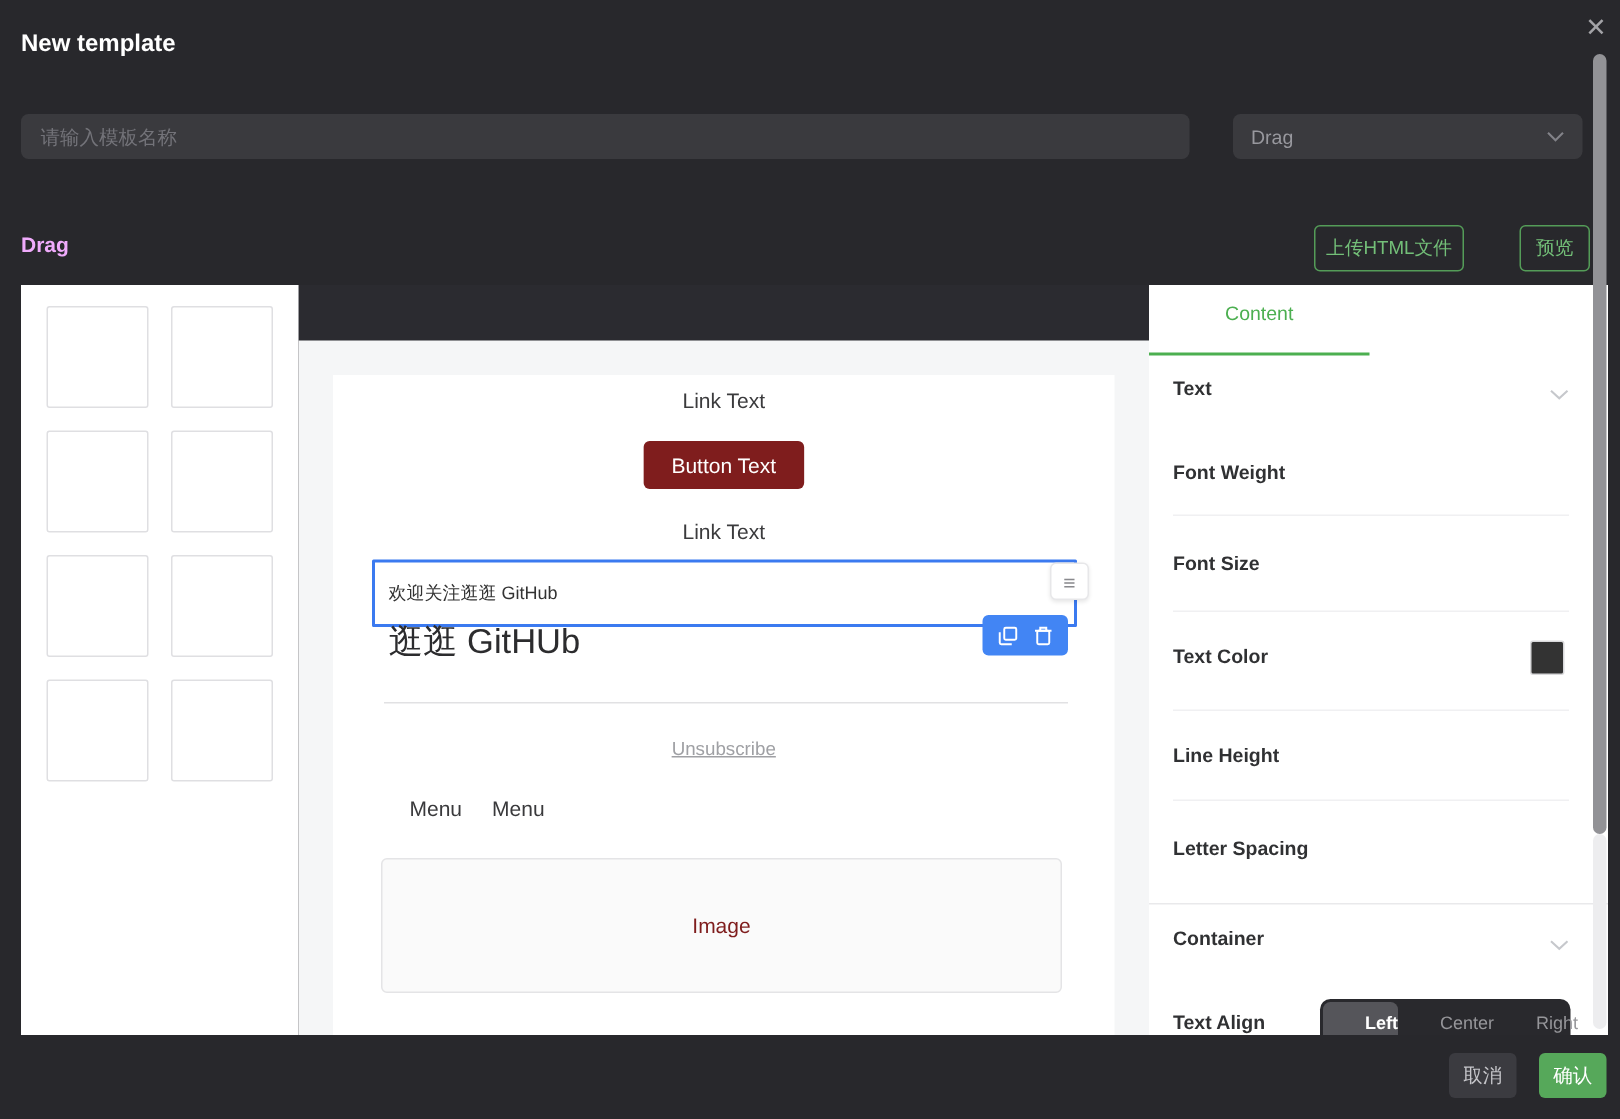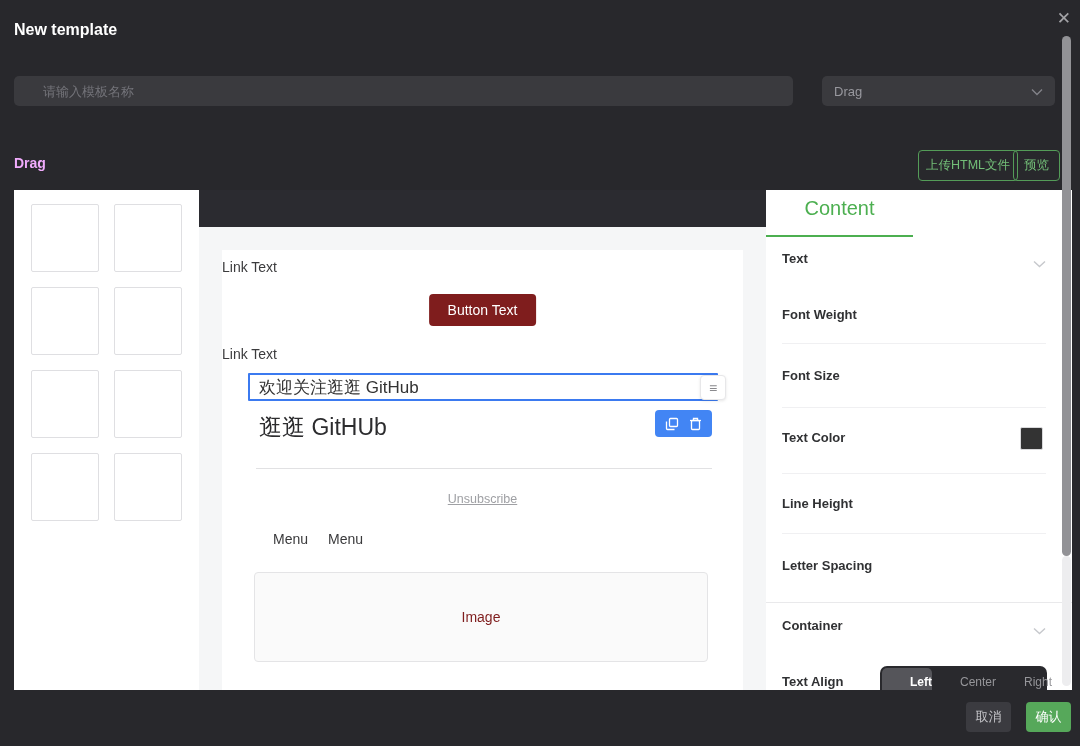--- a/index.html
+++ b/index.html
@@ -17,63 +17,63 @@
 
   .dark-label { position:absolute; color:#f0abfc; font-size:14px; font-weight:bold;margin-top:29px; }
   #name-label { left:14px;  top:52px; }
   #type-label { left:822px; top:52px; }
   #drag-label { left:14px;  top:126px; }
 
   .dark-field {
     position:absolute; top:76px; height:30px;
     background:#3a3a3e; border:none; border-radius:5px;
   }
-  #name-input { left:14px; width:779px; color:#c9c9cd; font-size:13px; padding:0 29px; outline:none; }
+  #name-input { left:14px; width:779px; color:#c9c9cd; font-size:13px; padding:0 13px; outline:none; }
   #name-input::placeholder { color:#737379; }
   #type-select {
     left:822px; width:233px; display:flex; align-items:center;
     justify-content:space-between; padding:0 12px; cursor:pointer;
   }
   #type-select .select-value { color:#98989e; font-size:13px; }
 
   .outline-btn {
     position:absolute; top:150px; height:31px;
     background:transparent; border:1px solid #549c58; border-radius:4px;
     color:#73bf78; font-size:12.5px;
     display:flex; align-items:center; justify-content:center; cursor:pointer;
   }
-  #upload-btn  { left:918px;  width:100px; }
+  #upload-btn  { left:876px;  width:100px; }
   #preview-btn { left:1013px; width:47px; }
 
   
   #left-panel { position:absolute; left:14px; top:190px; width:185px; height:500px; background:#ffffff; }
   .comp-box {
     position:absolute; width:68px; height:68px;
     background:#ffffff; border:1px solid #dfdfe2; border-radius:2px; cursor:grab;
   }
 
   
   #canvas { position:absolute; left:199px; top:190px; width:567px; height:500px; background:#f5f6f7; overflow:hidden; }
   #canvas-topbar { position:absolute; left:0; top:0; width:567px; height:37px; background:#2b2b30; }
   #email-card { position:absolute; left:23px; top:60px; width:521px; height:440px; background:#ffffff; }
 
-  .link-text { position:absolute; left:0; width:100%; text-align:left; font-size:14px; color:#3b3b3d; cursor:pointer; }
+  .link-text { position:absolute; left:0; width:100%; text-align:center; font-size:14px; color:#3b3b3d; cursor:pointer; }
   #link-top    { top:9px; }
   #link-bottom { top:96px; }
 
   .email-btn {
     position:absolute; top:44px; left:50%; transform:translateX(-50%);
     background:#7f1d1d; color:#ffffff; font-size:14px;
     border:none; border-radius:4px; height:32px; padding:0 19px; cursor:pointer;
   }
 
   #email-text-input {
-    position:absolute; left:26px; top:123px; width:470px; height:28px;
+    position:absolute; left:26px; top:123px; width:470px; height:45px;
     border:2px solid #3b7af0; border-radius:1px; background:#ffffff;
-    font-size:17px; color:#333333; padding:0 9px; outline:none;
+    font-size:12px; color:#333333; padding:0 9px; outline:none;
     font-family:"Liberation Sans", sans-serif;
   }
   #drag-handle {
     position:absolute; left:478px; top:125px; width:26px; height:25px;
     background:#ffffff; border:1px solid #e7e7e9; border-radius:4px;
     box-shadow:0 1px 3px rgba(0,0,0,.10);
     display:flex; align-items:center; justify-content:center;
     color:#8a8a8e; font-size:14px; cursor:grab;
   }
 
@@ -101,21 +101,21 @@
     background:#fafafa; border:1px solid #e4e4e6; border-radius:4px;
     display:flex; align-items:center; justify-content:center;
     color:#7f1d1d; font-size:14px; cursor:pointer;
   }
 
   
   #right-panel { position:absolute; left:766px; top:190px; width:306px; height:500px; background:#ffffff; overflow:hidden; }
   #content-tab {
     position:absolute; left:0; top:0; width:147px; height:36px;
     display:flex; align-items:center; justify-content:center;
-    color:#4caf50; font-size:20px; cursor:pointer;
+    color:#4caf50; font-size:13px; cursor:pointer;
   }
   #tab-underline { position:absolute; left:0; top:45px; width:147px; height:2px; background:#4caf50; }
 
   .insp-row-label { position:absolute; left:16px; color:#303133; font-size:13px; font-weight:bold; }
   .insp-chevron { position:absolute; right:26px; cursor:pointer; }
   .insp-divider { position:absolute; left:16px; width:264px; height:1px; background:#f0f0f2; }
   .insp-section-divider { position:absolute; left:0; width:306px; height:1px; background:#e9e9eb; }
 
   #color-swatch {
     position:absolute; left:254px; top:237px; width:23px; height:23px;

